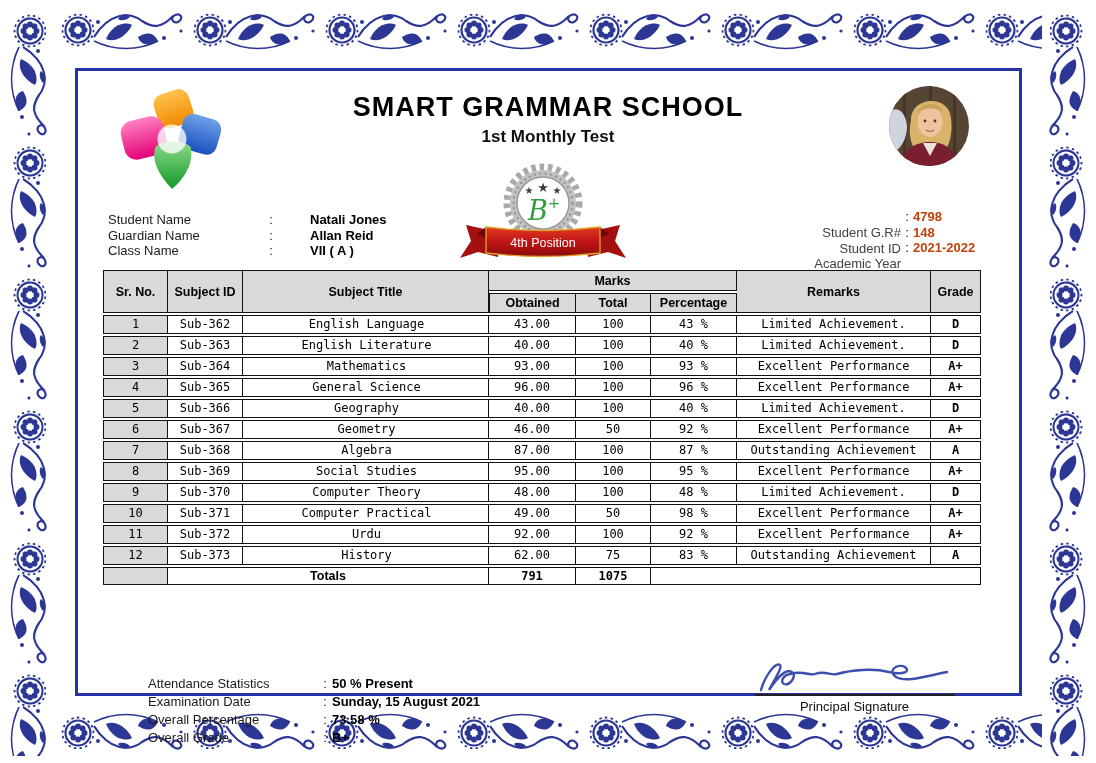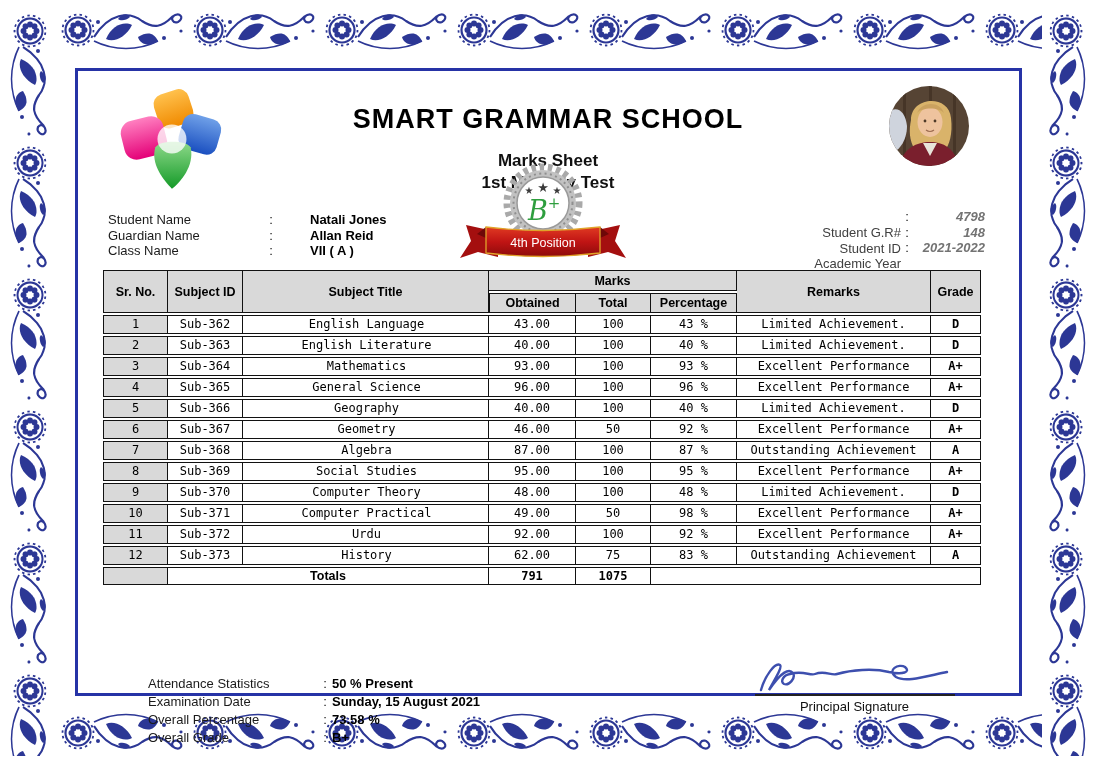--- a/index.html
+++ b/index.html
@@ -13,34 +13,34 @@
   .orn-bottom { left:54px;  top:710px;  width:988px; height:46px; transform:scaleY(-1); }
   .orn-left   { left:7px;   top:7px;    width:46px;  height:749px; }
   .orn-right  { left:1043px;top:7px;    width:46px;  height:749px; transform:scaleX(-1); }
   .inner-frame {
     position:absolute; left:75px; top:68px; width:941px; height:622px;
     border:3px solid #2633a6;
   }
   
   .logo { position:absolute; left:116px; top:84px; width:114px; height:110px; }
   .title-block { position:absolute; left:288px; top:88px; width:520px; text-align:center; }
-  .school-name { font-size:27px; font-weight:bold; letter-spacing:1px; margin:16px; color:#000; }
+  .school-name { font-size:27px; font-weight:bold; letter-spacing:1px; margin:4px; color:#000; }
   .doc-title   { font-size:17px; font-weight:bold; margin-top:4px; color:#101010; }
   .test-title  { font-size:17px; font-weight:bold; margin-top:2px; color:#101010; }
   .photo { position:absolute; left:889px; top:86px; width:80px; height:80px; border-radius:50%; overflow:hidden; }
   .badge { position:absolute; left:458px; top:163px; width:170px; height:100px; }
   
   .info-left { position:absolute; left:108px; top:212px; font-size:13px; }
   .info-left .row { display:grid; grid-template-columns:124px 12px auto; height:15.5px; line-height:15.5px;gap:33px; }
   .info-left .lbl { color:#1b1b1b; }
   .info-left .val { font-weight:bold; color:#000; }
   .info-right { position:absolute; right:111px; top:209px; font-size:13px; }
   .info-right .row { display:grid; grid-template-columns:auto 12px 72px; height:15.5px; line-height:15.5px; }
   .info-right .lbl { text-align:right; color:#404040;margin-top:16px; }
-  .info-right .val { font-weight:bold; text-align:right; color:#737373;font-style:italic; }
+  .info-right .val { font-weight:bold; text-align:left; color:#c2410c; }
   .colon { text-align:center; }
   
   .mt {
     position:absolute; left:103px; top:268px; width:878px;
     border-collapse:separate; border-spacing:0 2px; table-layout:fixed;
   }
   .mt th, .mt td {
     border:1px solid #121212; border-left:none;
     padding:1px 4px; overflow:hidden; white-space:nowrap;
   }
@@ -149,21 +149,20 @@
       <rect x="38" y="6" width="35" height="34" rx="10" fill="url(#gOr)" transform="rotate(-18 55 23)"></rect>
       <rect x="62" y="30" width="38" height="35" rx="10" fill="url(#gBl)" transform="rotate(16 81 47)"></rect>
       <rect x="6" y="32" width="42" height="38" rx="12" fill="url(#gPk)" transform="rotate(-14 27 51)"></rect>
       <path d="M38,60 C43,53 67,53 72,60 C76,78 62,94 54,100 C46,92 33,76 38,60 Z" fill="url(#gGr)"></path>
       <circle cx="54" cy="52" r="14" fill="#ffffff" opacity="0.78"></circle>
     </svg>
   </div>
 
   <div class="title-block">
     <h1 class="school-name">SMART GRAMMAR SCHOOL</h1>
-    <div class="doc-title">Marks Sheet</div>
     <div class="test-title">1st Monthly Test</div>
   </div>
 
   <div class="photo">
     <svg viewBox="0 0 80 80" width="80" height="80">
       <rect width="80" height="80" fill="#564434"></rect>
       <rect x="14" width="3" height="80" fill="#463527"></rect>
         <rect x="40" width="3" height="80" fill="#463527"></rect>
         <rect x="64" width="3" height="80" fill="#463527"></rect>
       <path d="M-5,30 C5,18 16,22 18,40 C18,58 6,70 -5,68 Z" fill="#cfd4dd"></path>

